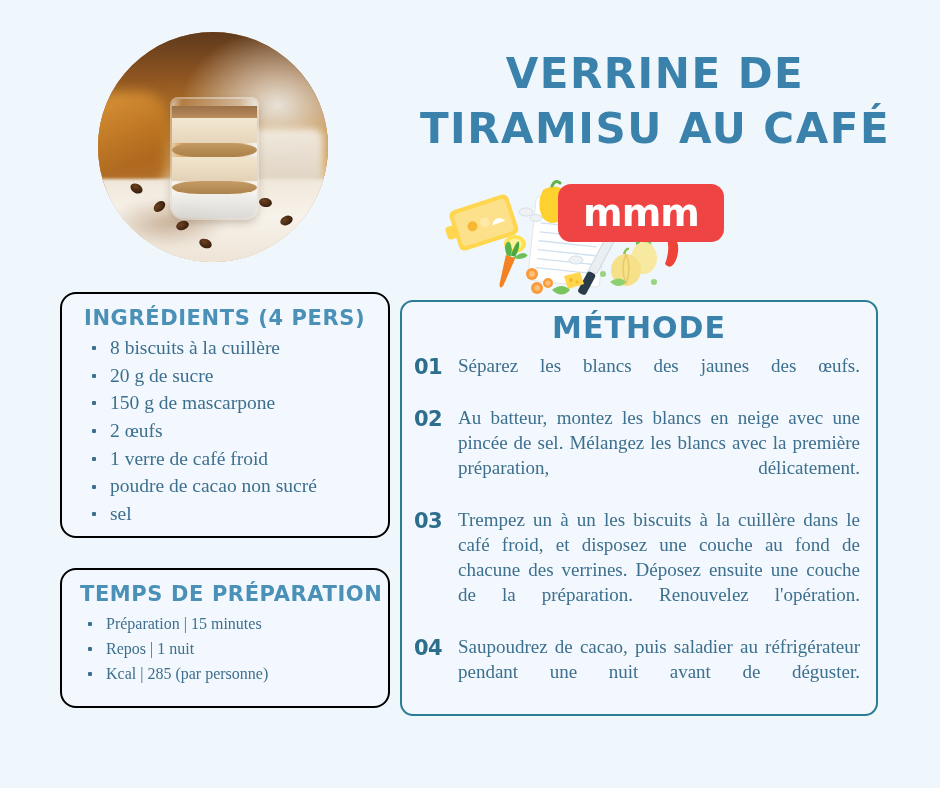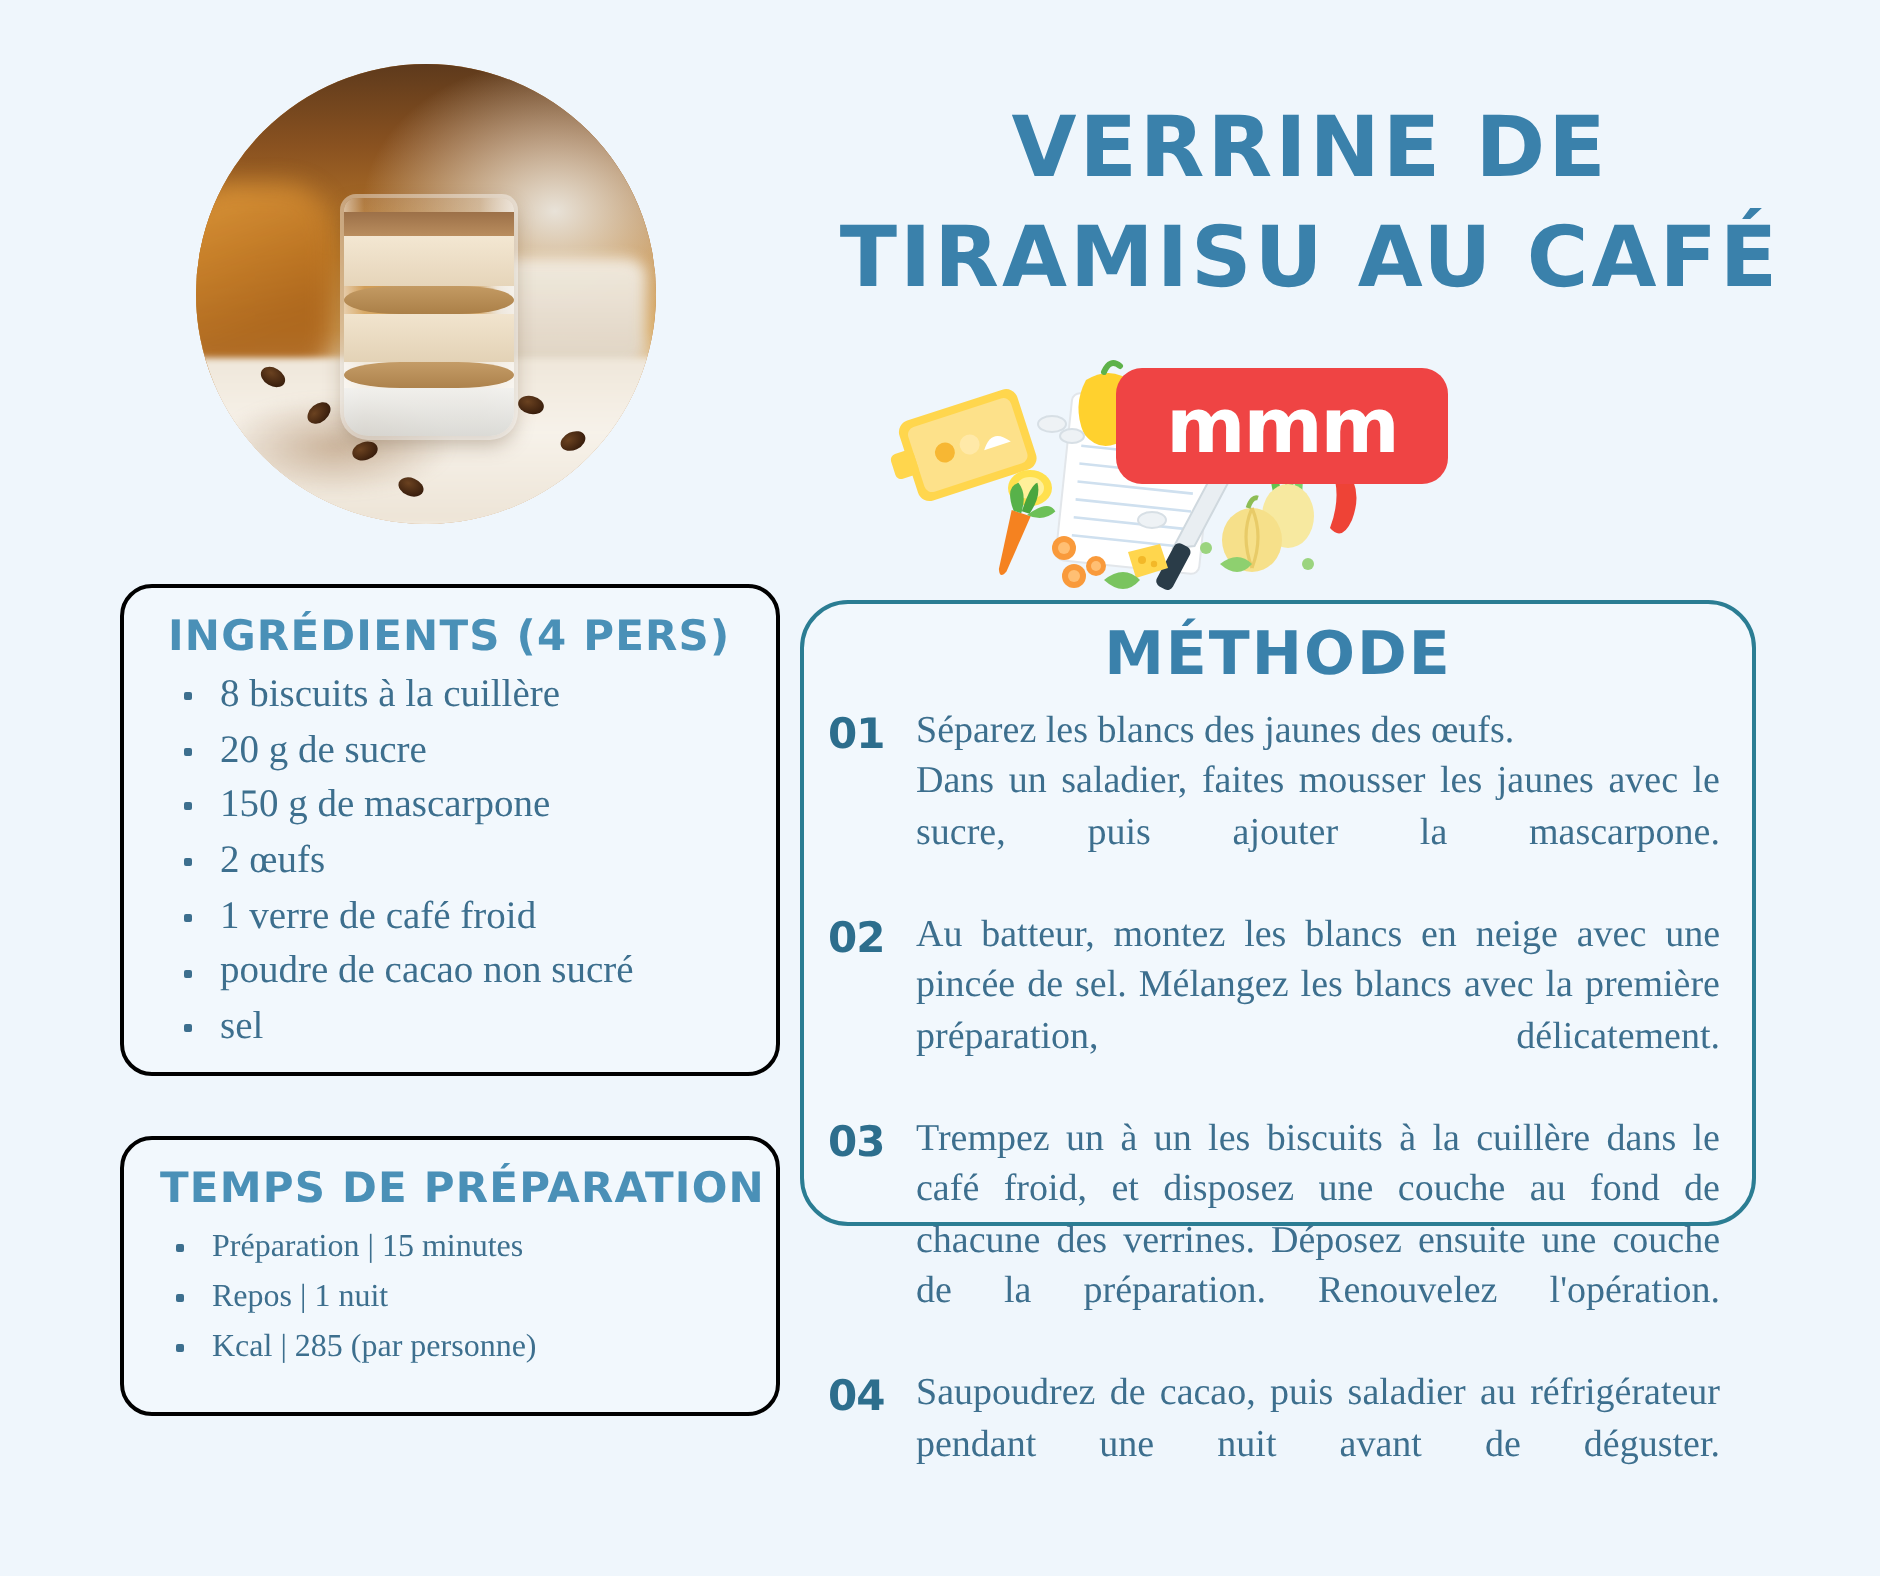--- a/index.html
+++ b/index.html
@@ -156,23 +156,23 @@
   .box {
     position: absolute;
     background: #f2f8fd;
     border: 2px solid #000000;
     border-radius: 16px;
     box-sizing: border-box;
   }
   .box-ing    { left: 60px;  top: 292px; width: 330px; height: 246px; }
   .box-temps  { left: 60px;  top: 568px; width: 330px; height: 140px; }
   .box-method {
-    left: 400px; top: 300px; width: 478px; height: 313px;
+    left: 400px; top: 300px; width: 478px; height: 416px;
     border: 2.5px solid #2b7d93;
-    border-radius: 24px;
+    border-radius: 13px;
   }
 
   .box-head {
     font-family: "DejaVu Sans", sans-serif;
     font-weight: bold;
     font-size: 21px;
     letter-spacing: .6px;
     color: #4a90b7;
     text-transform: uppercase;
   }
@@ -431,21 +431,20 @@
 </div>
 
 <div class="box box-method">
   <div class="method-head">Méthode</div>
   <div class="steps">
 
     <div class="step">
       <div class="step-num">01</div>
       <div class="step-body">
         <p>Séparez les blancs des jaunes des œufs.</p>
-        <p>Dans un saladier, faites mousser les jaunes avec le sucre, puis ajouter la mascarpone.</p>
       </div>
     </div>
 
     <div class="step">
       <div class="step-num">02</div>
       <div class="step-body">
         <p>Au batteur, montez les blancs en neige avec une pincée de sel. Mélangez les blancs avec la première préparation, délicatement.</p>
       </div>
     </div>
 

